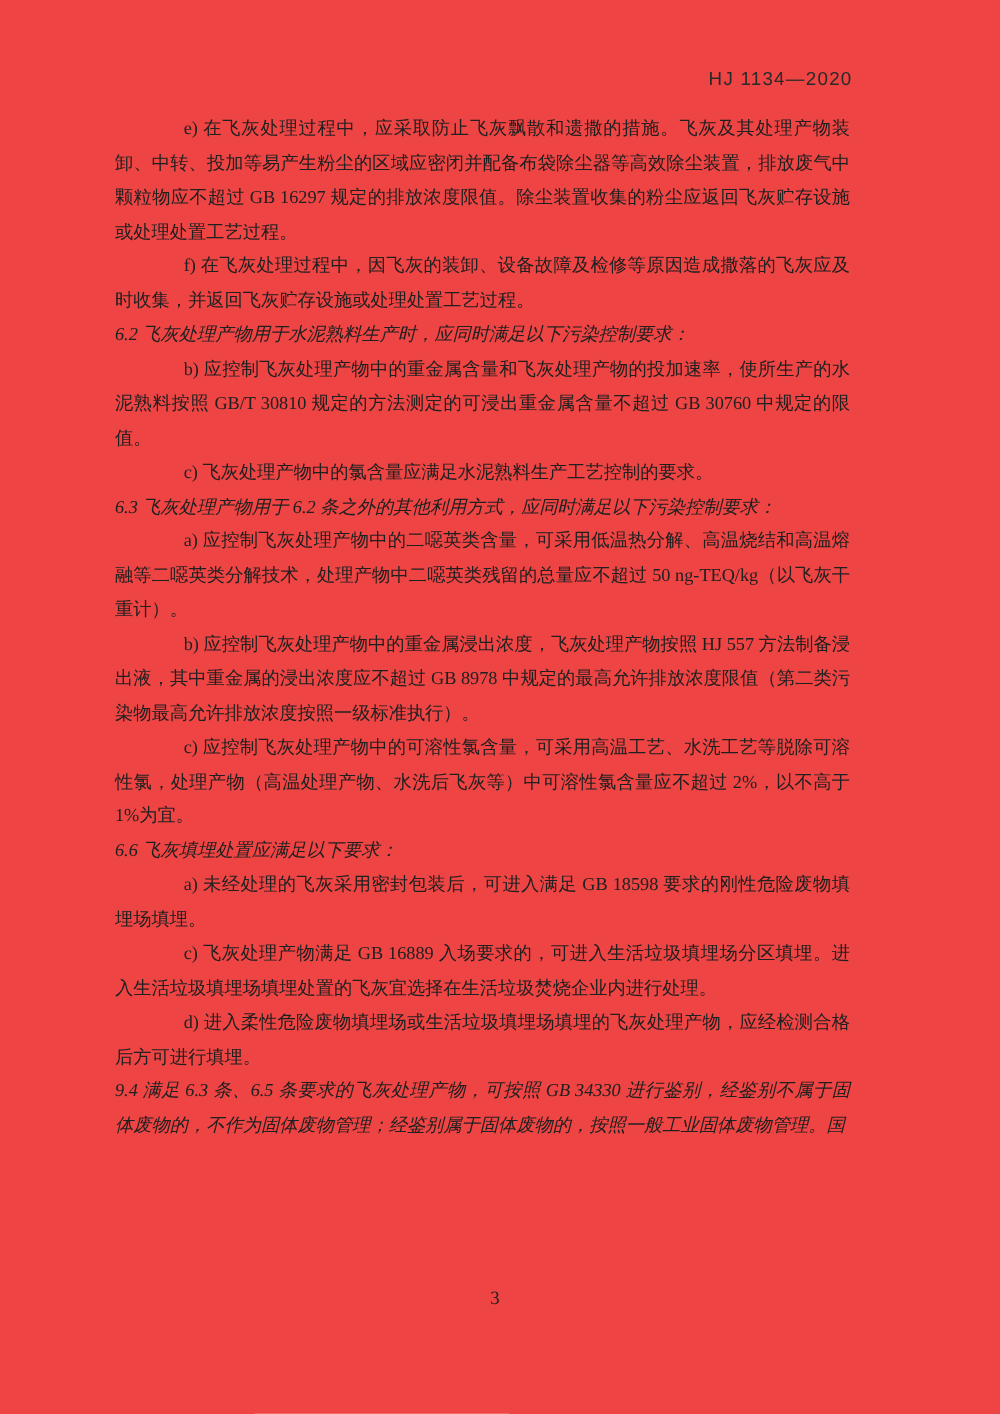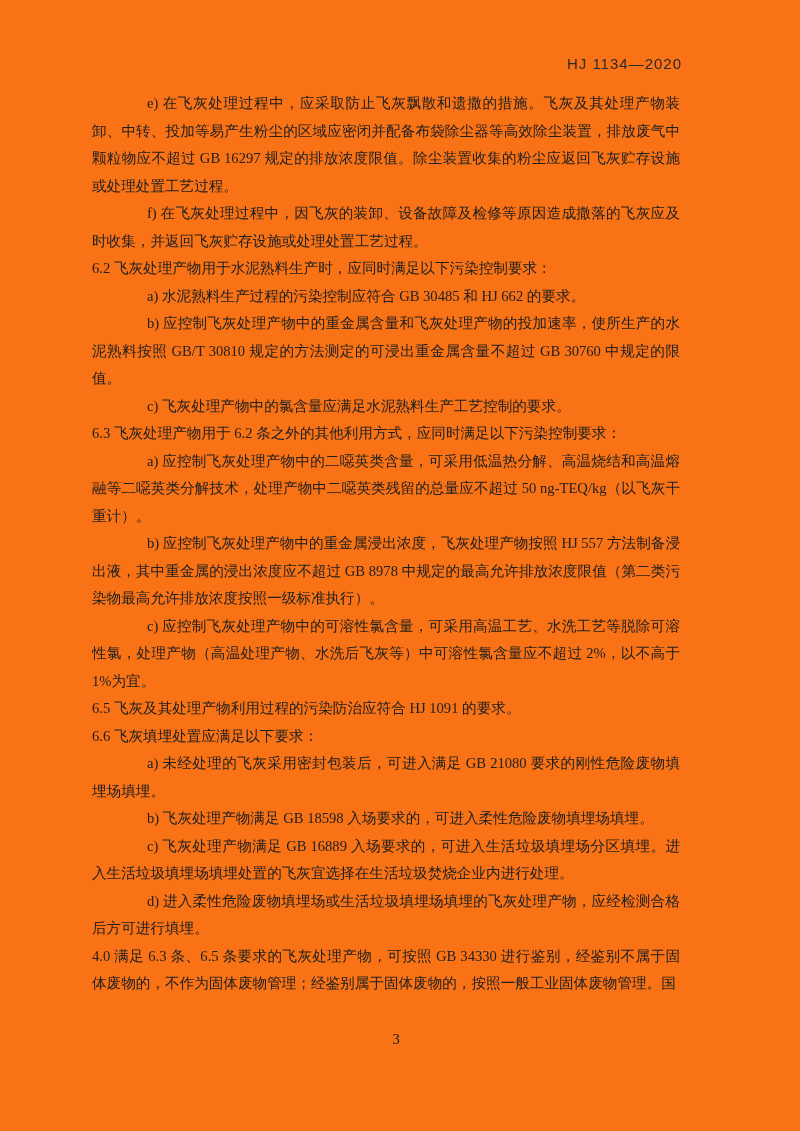--- a/index.html
+++ b/index.html
@@ -6,21 +6,21 @@
   body {
     width: 800px;
     height: 1131px;
     background: #ffffff;
     position: relative;
     overflow: hidden;
   }
   .page {
     position: absolute;
     inset: 0;
-    background: #f97316;
+    background: #ef4444;
     color: #202020;
     font-family: "Liberation Serif", serif;
   }
   .page-header {
     position: absolute;
     top: 55px;
     left: 0;
     right: 118px;
     text-align: right;
     font-family: "Liberation Sans", sans-serif;
@@ -41,20 +41,21 @@
   }
   .content p {
     margin: 0;
     padding: 0;
   }
   .content p.item {
     text-indent: 55px;
   }
   .content p.section {
     text-indent: 0;
+    font-style: italic;
   }
   .page-number {
     position: absolute;
     top: 1031px;
     left: 0;
     width: 792px;
     text-align: center;
     font-size: 15px;
     color: #202020;
     font-family: "Liberation Serif", serif;
@@ -64,31 +65,28 @@
 <body>
 
 <div class="page">
 
   <div class="page-header">HJ 1134—2020</div>
 
   <div class="content">
     <p class="item">e) 在飞灰处理过程中，应采取防止飞灰飘散和遗撒的措施。飞灰及其处理产物装卸、中转、投加等易产生粉尘的区域应密闭并配备布袋除尘器等高效除尘装置，排放废气中颗粒物应不超过 GB 16297 规定的排放浓度限值。除尘装置收集的粉尘应返回飞灰贮存设施或处理处置工艺过程。</p>
     <p class="item">f) 在飞灰处理过程中，因飞灰的装卸、设备故障及检修等原因造成撒落的飞灰应及时收集，并返回飞灰贮存设施或处理处置工艺过程。</p>
     <p class="section">6.2 飞灰处理产物用于水泥熟料生产时，应同时满足以下污染控制要求：</p>
-    <p class="item">a) 水泥熟料生产过程的污染控制应符合 GB 30485 和 HJ 662 的要求。</p>
     <p class="item">b) 应控制飞灰处理产物中的重金属含量和飞灰处理产物的投加速率，使所生产的水泥熟料按照 GB/T 30810 规定的方法测定的可浸出重金属含量不超过 GB 30760 中规定的限值。</p>
     <p class="item">c) 飞灰处理产物中的氯含量应满足水泥熟料生产工艺控制的要求。</p>
     <p class="section">6.3 飞灰处理产物用于 6.2 条之外的其他利用方式，应同时满足以下污染控制要求：</p>
     <p class="item">a) 应控制飞灰处理产物中的二噁英类含量，可采用低温热分解、高温烧结和高温熔融等二噁英类分解技术，处理产物中二噁英类残留的总量应不超过 50 ng-TEQ/kg（以飞灰干重计）。</p>
     <p class="item">b) 应控制飞灰处理产物中的重金属浸出浓度，飞灰处理产物按照 HJ 557 方法制备浸出液，其中重金属的浸出浓度应不超过 GB 8978 中规定的最高允许排放浓度限值（第二类污染物最高允许排放浓度按照一级标准执行）。</p>
     <p class="item">c) 应控制飞灰处理产物中的可溶性氯含量，可采用高温工艺、水洗工艺等脱除可溶性氯，处理产物（高温处理产物、水洗后飞灰等）中可溶性氯含量应不超过 2%，以不高于 1%为宜。</p>
-    <p class="section">6.5 飞灰及其处理产物利用过程的污染防治应符合 HJ 1091 的要求。</p>
     <p class="section">6.6 飞灰填埋处置应满足以下要求：</p>
-    <p class="item">a) 未经处理的飞灰采用密封包装后，可进入满足 GB 21080 要求的刚性危险废物填埋场填埋。</p>
-    <p class="item">b) 飞灰处理产物满足 GB 18598 入场要求的，可进入柔性危险废物填埋场填埋。</p>
+    <p class="item">a) 未经处理的飞灰采用密封包装后，可进入满足 GB 18598 要求的刚性危险废物填埋场填埋。</p>
     <p class="item">c) 飞灰处理产物满足 GB 16889 入场要求的，可进入生活垃圾填埋场分区填埋。进入生活垃圾填埋场填埋处置的飞灰宜选择在生活垃圾焚烧企业内进行处理。</p>
     <p class="item">d) 进入柔性危险废物填埋场或生活垃圾填埋场填埋的飞灰处理产物，应经检测合格后方可进行填埋。</p>
-    <p class="section">4.0 满足 6.3 条、6.5 条要求的飞灰处理产物，可按照 GB 34330 进行鉴别，经鉴别不属于固体废物的，不作为固体废物管理；经鉴别属于固体废物的，按照一般工业固体废物管理。国</p>
+    <p class="section">9.4 满足 6.3 条、6.5 条要求的飞灰处理产物，可按照 GB 34330 进行鉴别，经鉴别不属于固体废物的，不作为固体废物管理；经鉴别属于固体废物的，按照一般工业固体废物管理。国</p>
   </div>
 
   <div class="page-number">3</div>
 
 </div>
 
 </body></html>

